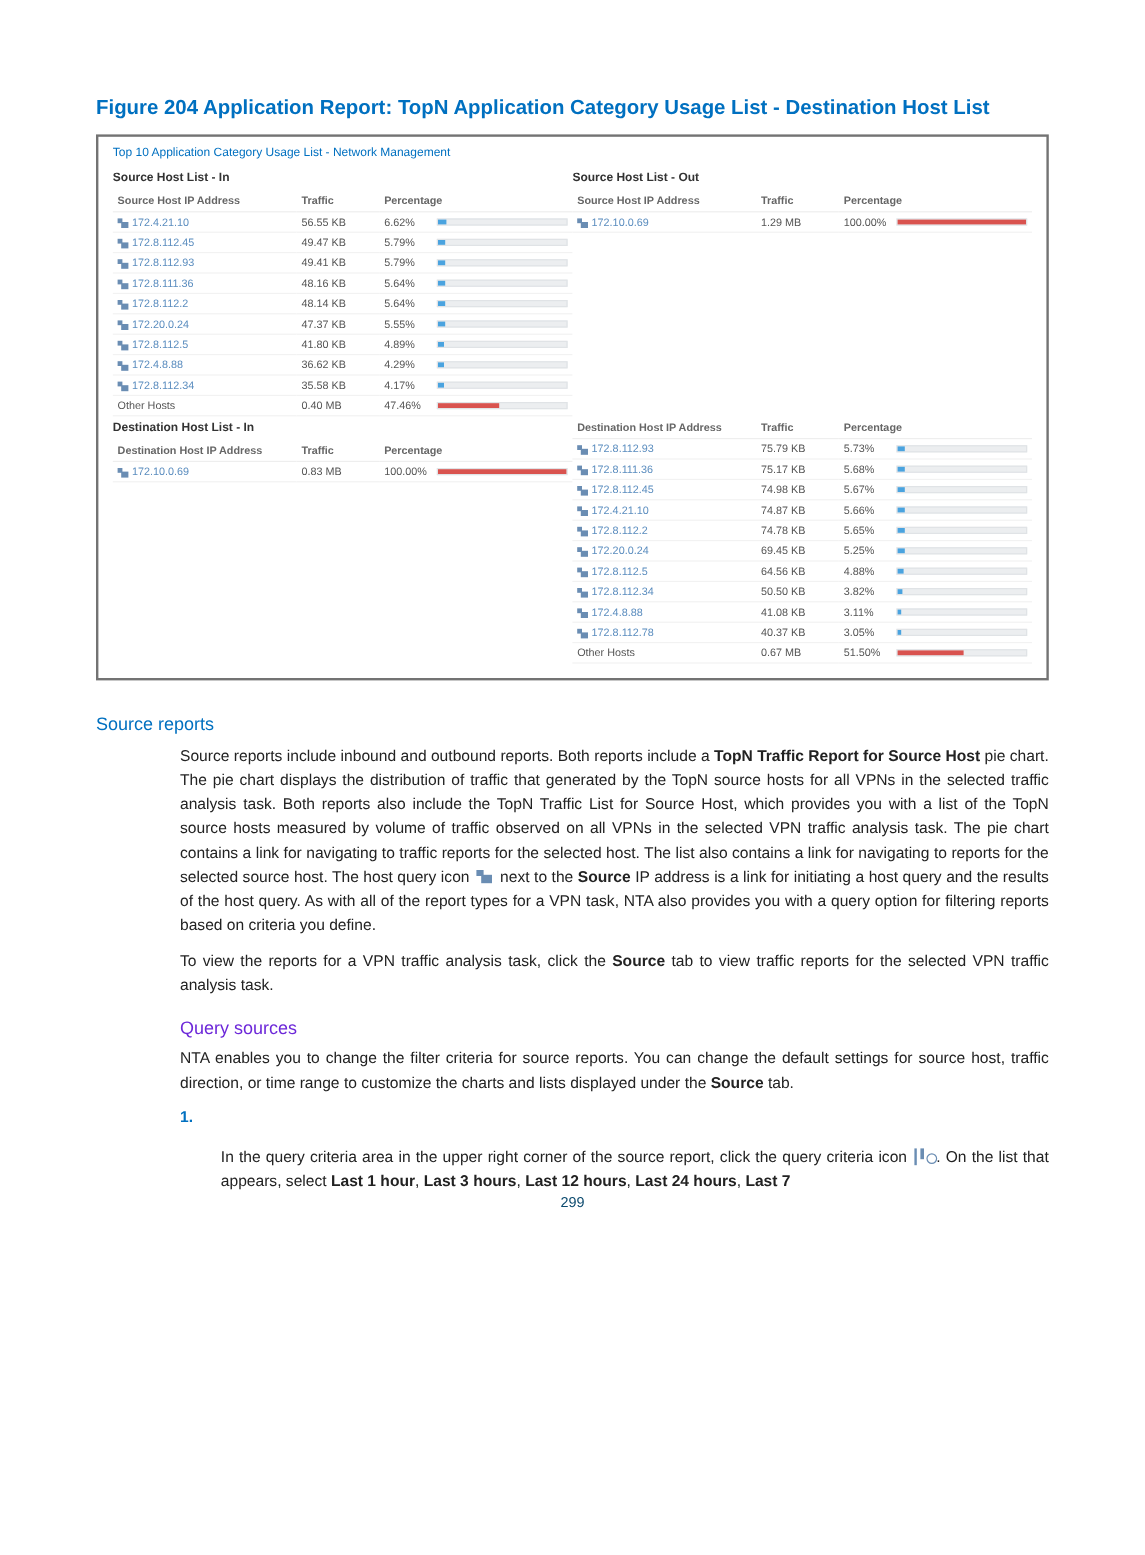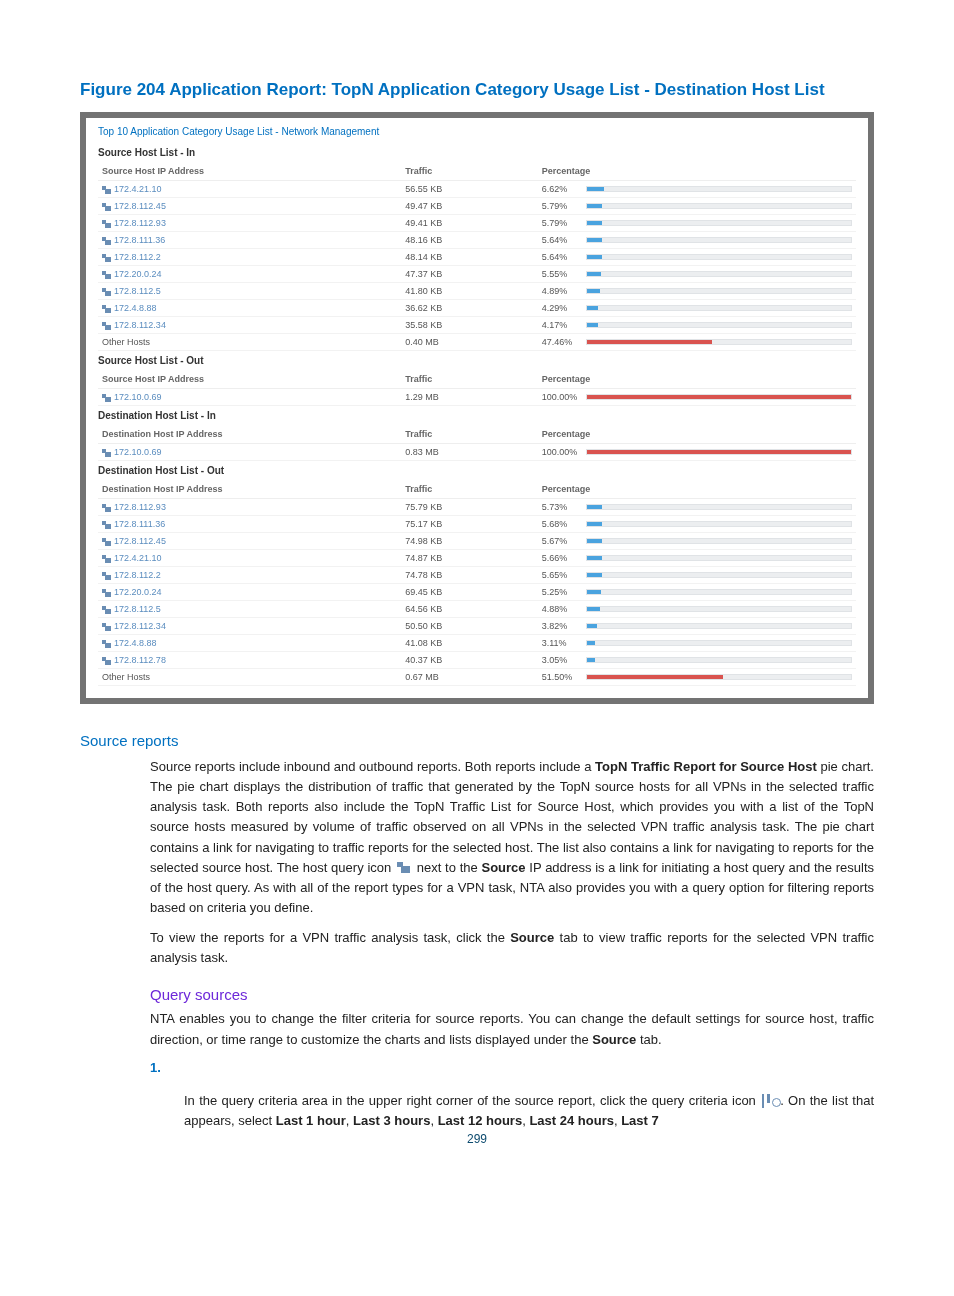--- a/index.html
+++ b/index.html
@@ -12,33 +12,33 @@
     color: #000;
     font-size: 13px;
   }
   .figure-title {
     color: #0070c0;
     font-weight: bold;
     font-size: 17px;
     margin-bottom: 12px;
   }
   .report-box {
-    border: 6px solid #737373;
+    border: 2px solid #737373;
     padding: 8px 12px 12px 12px;
     font-size: 10px;
     color: #555;
   }
   .report-top-title {
     color: #0070c0;
     font-size: 10px;
     margin-bottom: 6px;
   }
   .quad {
     display: grid;
-    grid-template-columns: 1fr;
+    grid-template-columns: 1fr 1fr;
     gap: 0 0;
   }
   .panel {}
   .panel-title {
     font-weight: bold;
     color: #333;
     font-size: 10px;
     padding: 4px 0;
   }
   table.data {
@@ -344,21 +344,20 @@
                   <div class="bar-bg">
                     <div class="bar-fill" style="width: 100%;"></div>
                   </div>
                 </div>
               </td>
             </tr>
           </tbody>
         </table>
       </div>
       <div class="panel">
-        <div class="panel-title">Destination Host List - Out</div>
         <table class="data">
           <thead>
             <tr>
               <th class="col-ip">Destination Host IP Address</th>
               <th class="col-traf">Traffic</th>
               <th class="col-pct">Percentage</th>
             </tr>
           </thead>
           <tbody>
             <tr>

